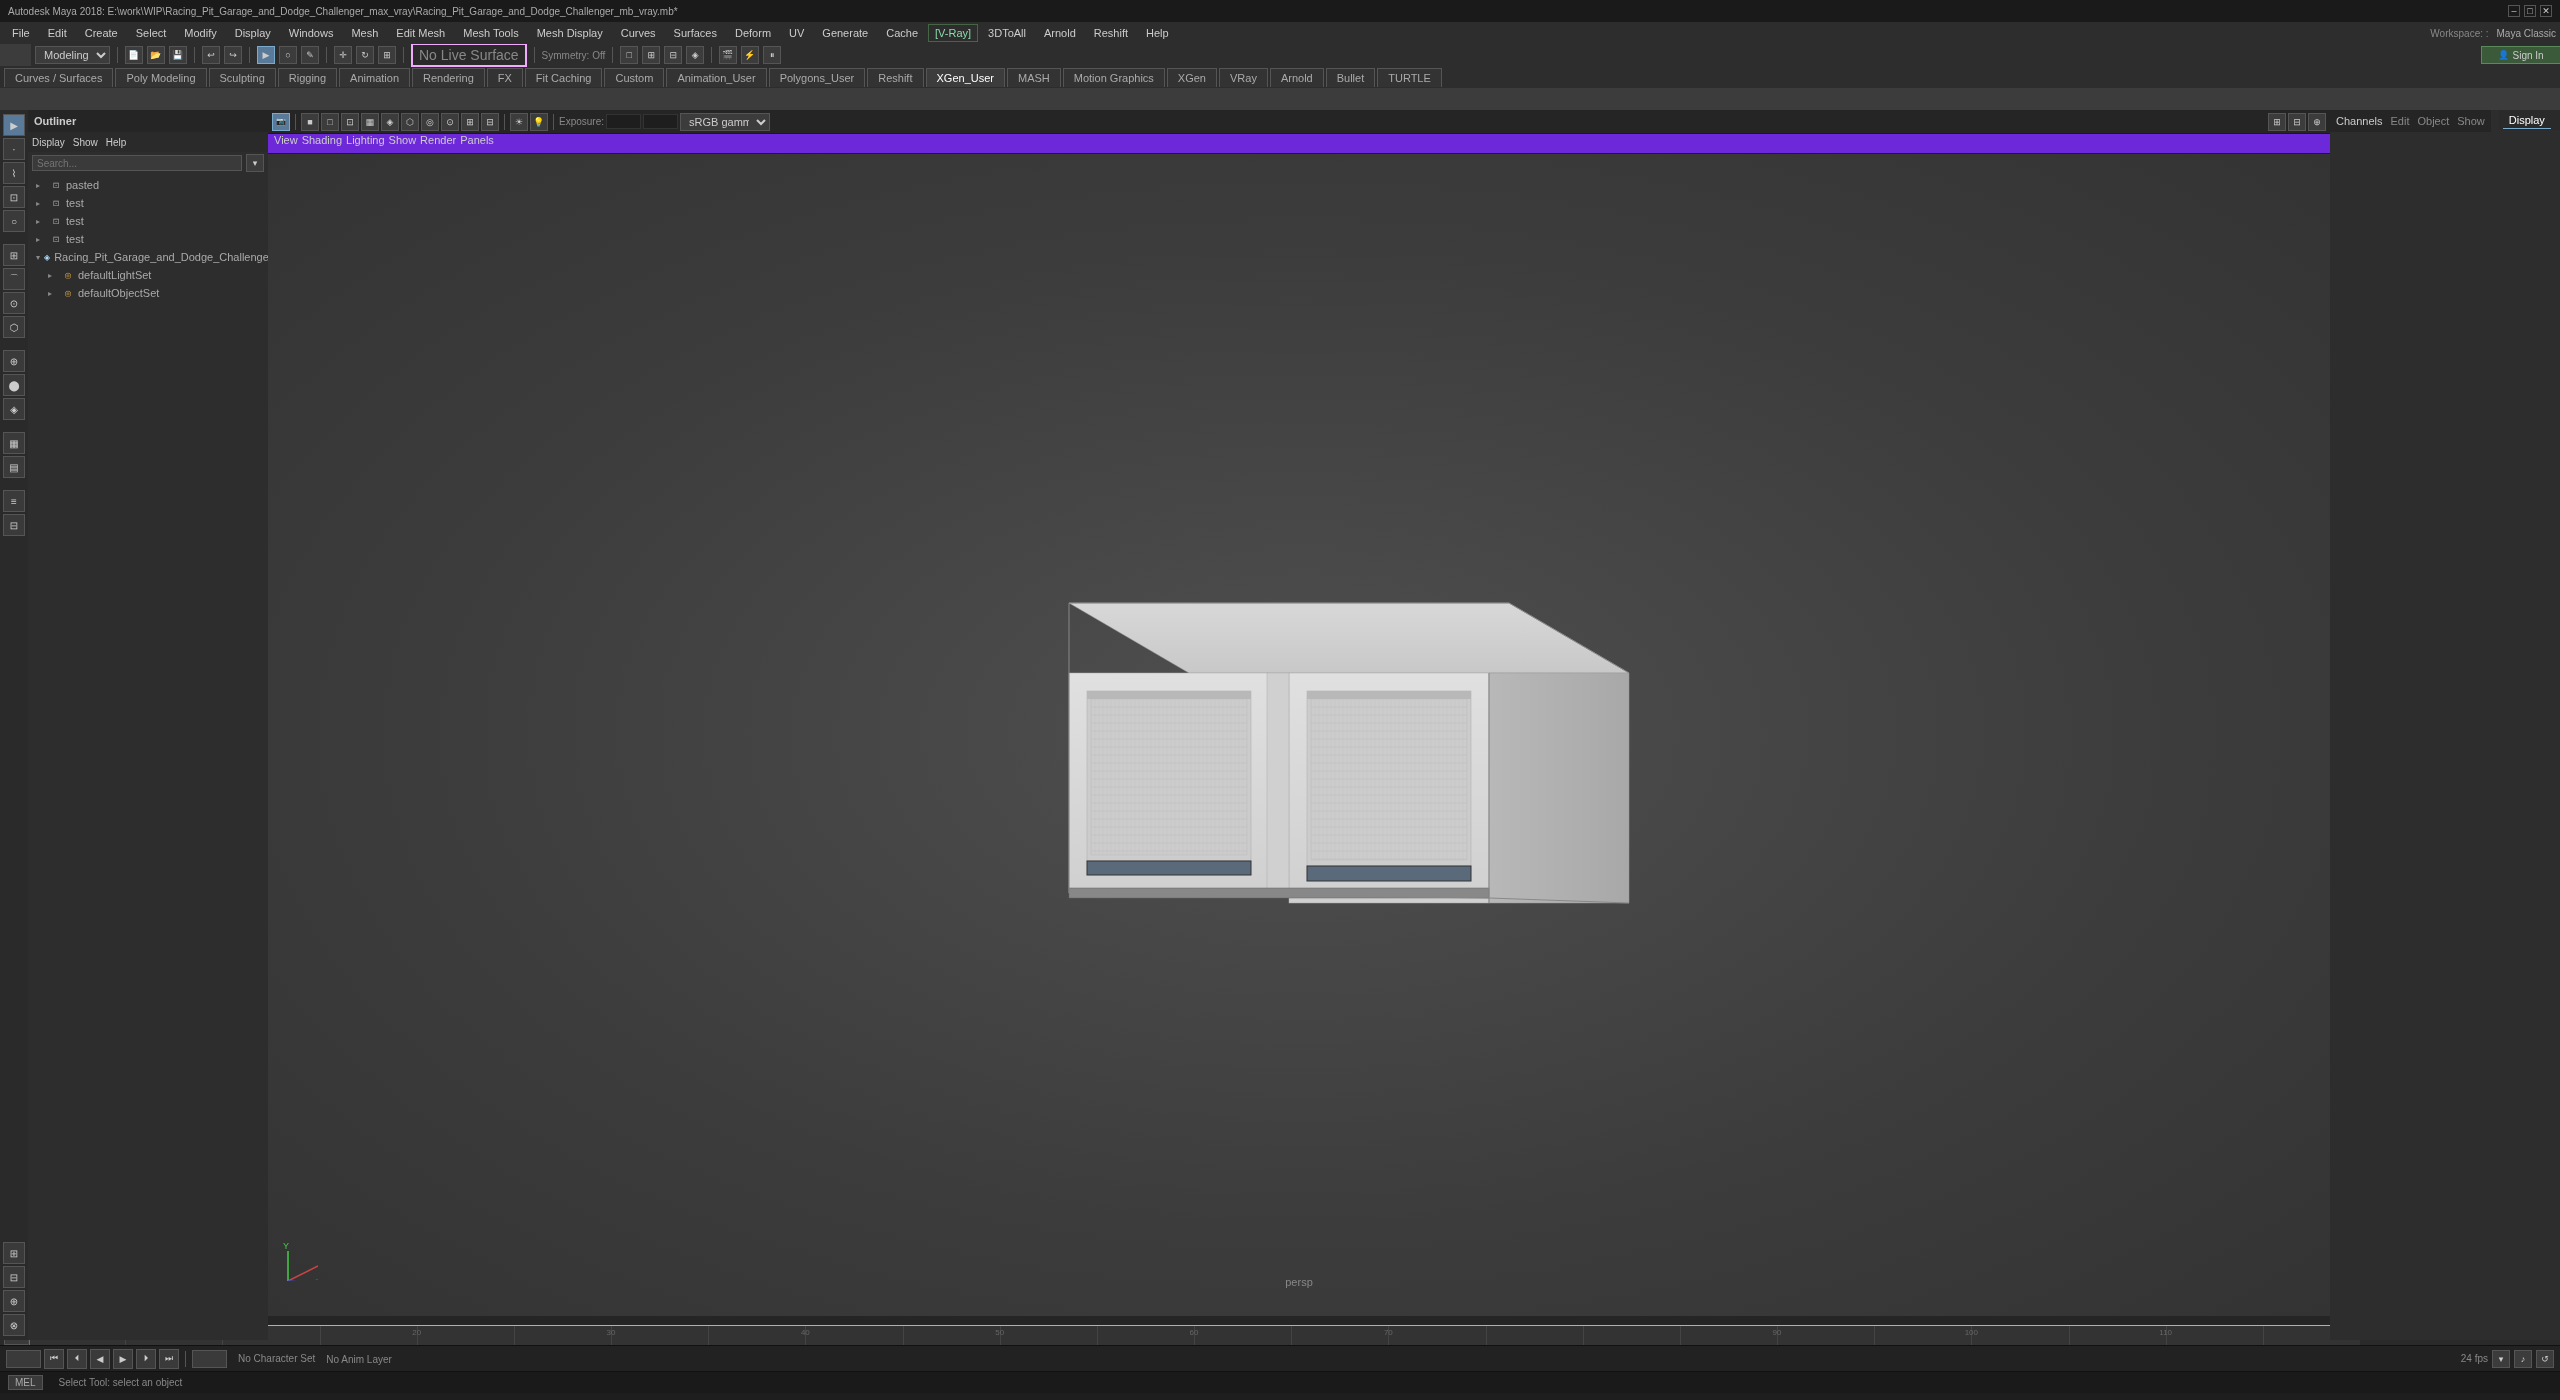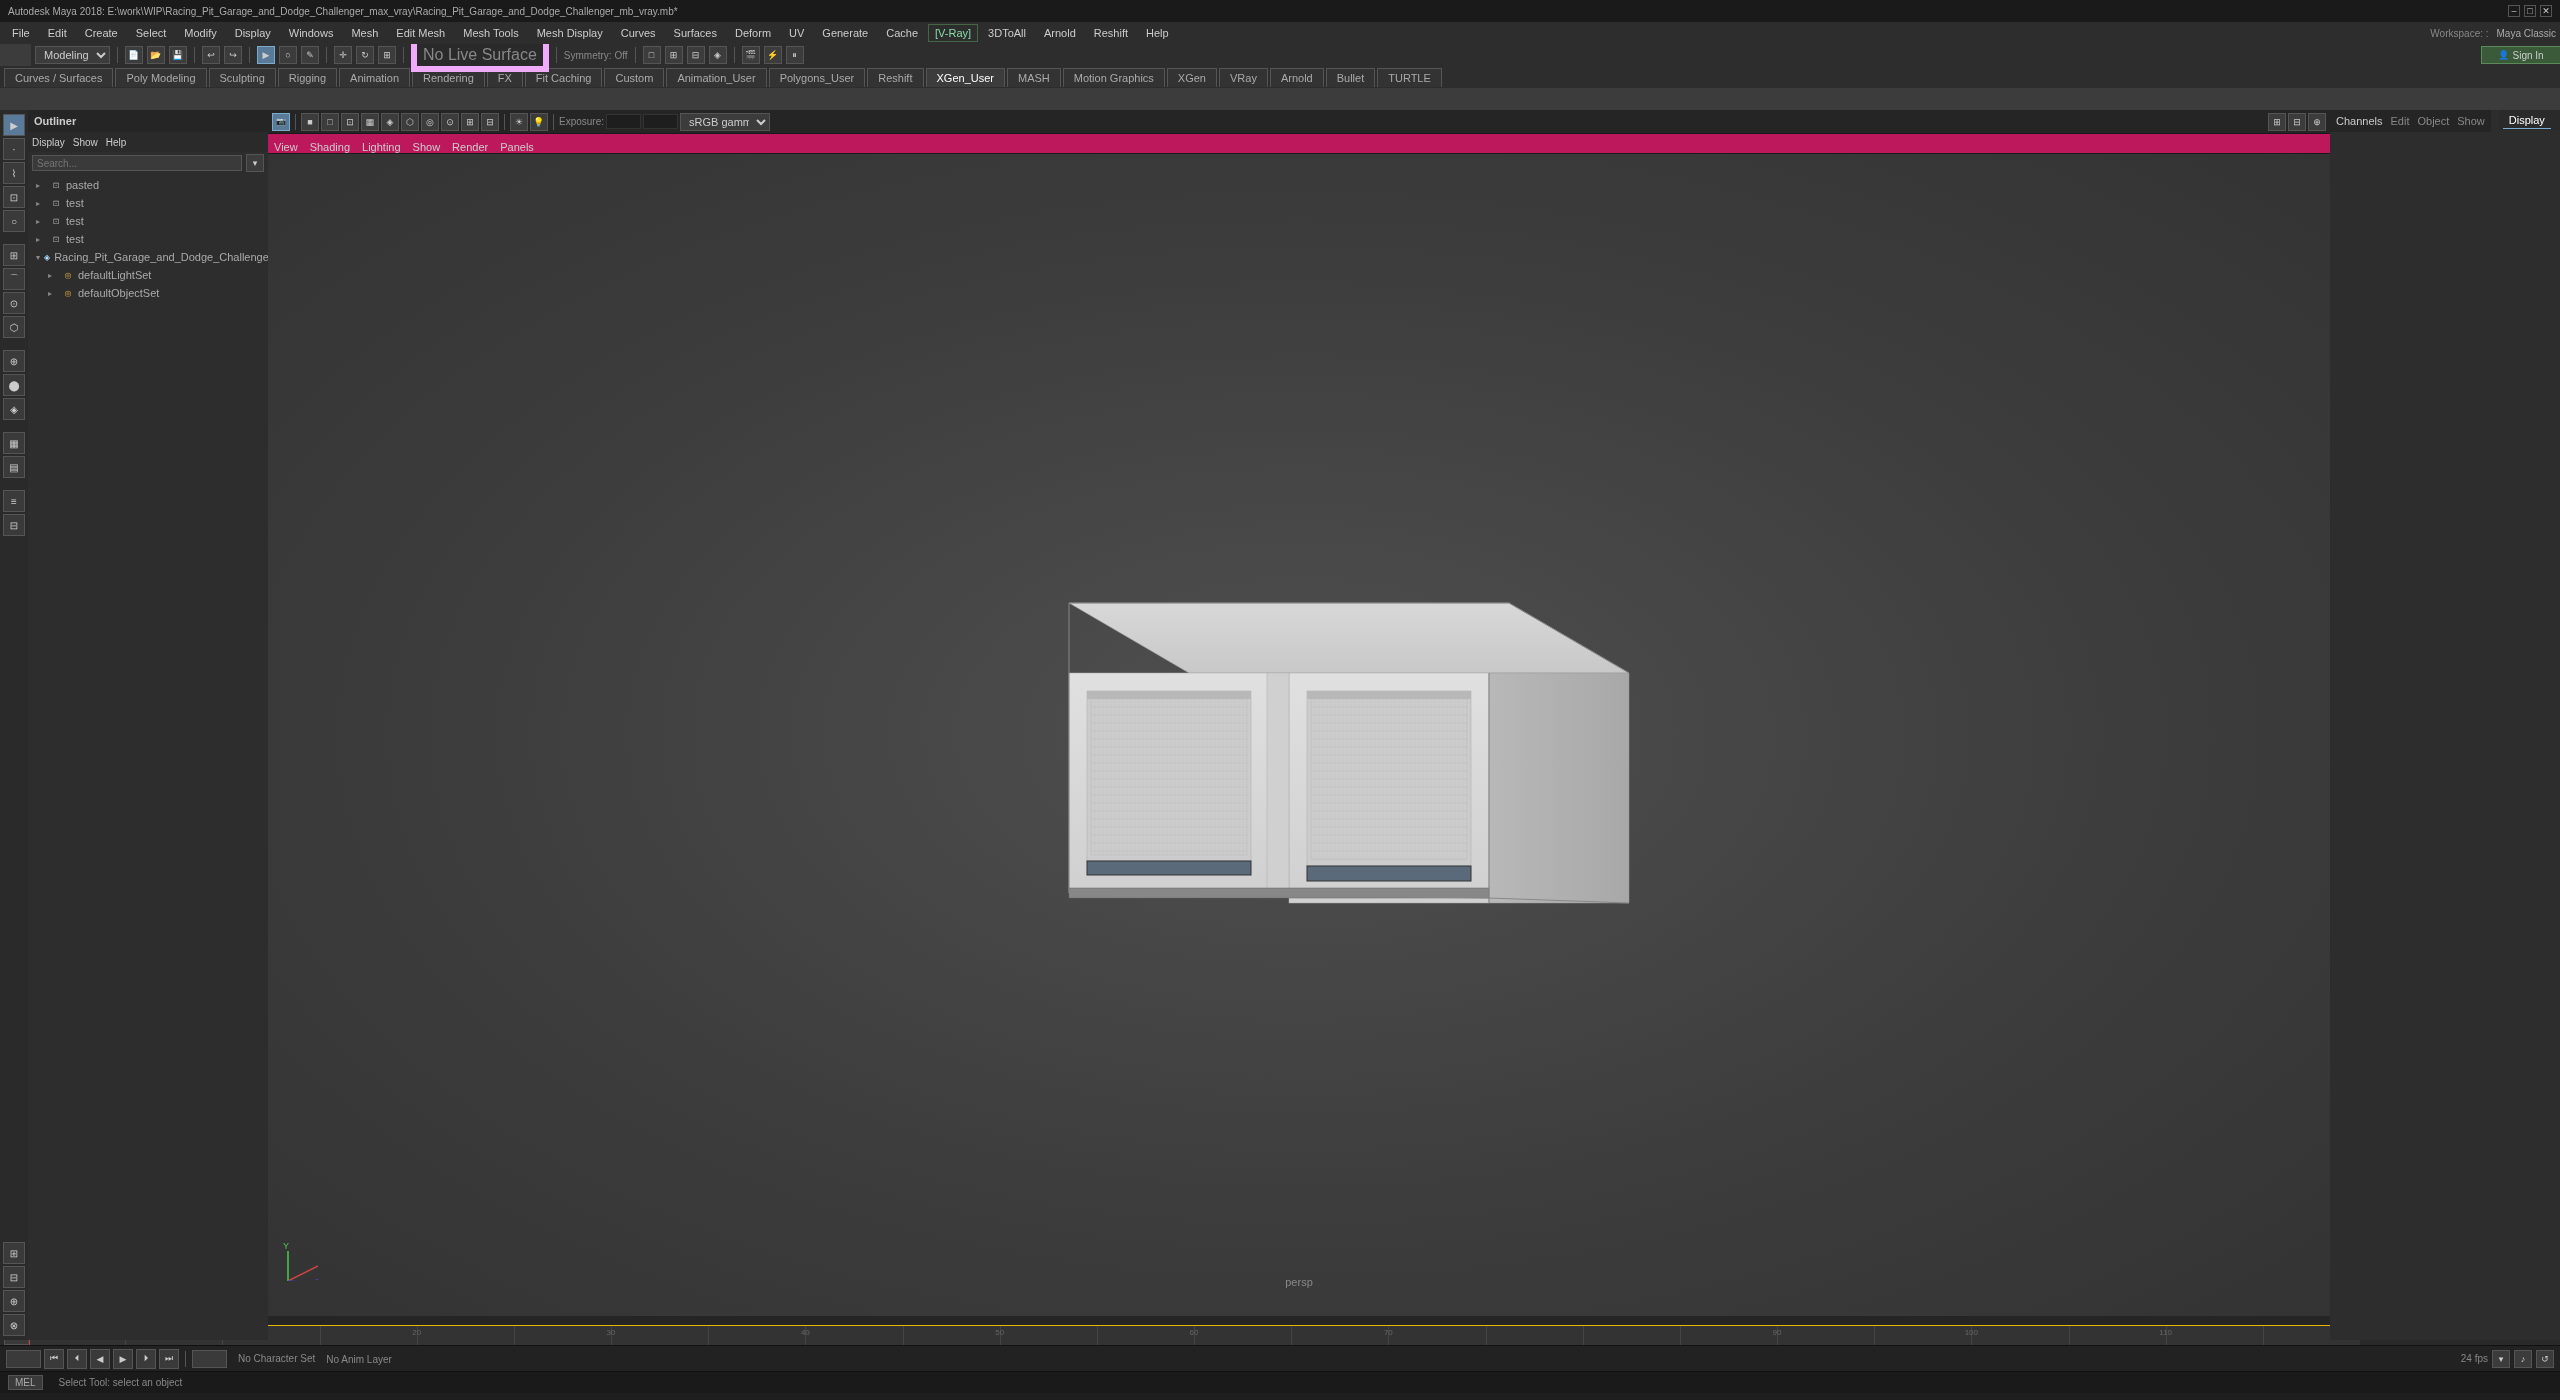--- a/index.html
+++ b/index.html
@@ -262,25 +262,25 @@
       height: 24px;
       background: #252525;
       display: flex;
       align-items: center;
       padding: 0 4px;
       gap: 2px;
       border-bottom: 1px solid #1a1a1a;
     }
     #viewport-menu {
       height: 20px;
-      background: #be185d;
-      display: flex;
-      align-items: flex-end;
+      background: #6d28d9;
+      display: flex;
+      align-items: flex-start;
       padding: 0 6px;
-      gap: 12px;
+      gap: 4px;
       font-size: 11px;
       border-bottom: 1px solid #1a1a1a;
     }
     .viewport-menu-item {
       color: #cccccc;
       cursor: pointer;
     }
 
     #viewport-canvas {
       position: absolute;
@@ -507,23 +507,23 @@
       background: #1e1e1e;
       border: 1px solid #333;
       padding: 1px 4px;
       font-size: 10px;
       color: #888;
     }
 
     
     .no-live-badge {
       background: #2a2a2a;
-      border: 6px solid #f0abfc;
+      border: 2px solid #f0abfc;
       padding: 2px 6px;
-      font-size: 16px;
+      font-size: 14px;
       color: #888;
     }
   </style>
 </head>
 <body>
 
 <div id="title-bar">
   <span class="title-text">Autodesk Maya 2018: E:\work\WIP\Racing_Pit_Garage_and_Dodge_Challenger_max_vray\Racing_Pit_Garage_and_Dodge_Challenger_mb_vray.mb*</span>
   <div class="window-controls">
     <span>–</span>

